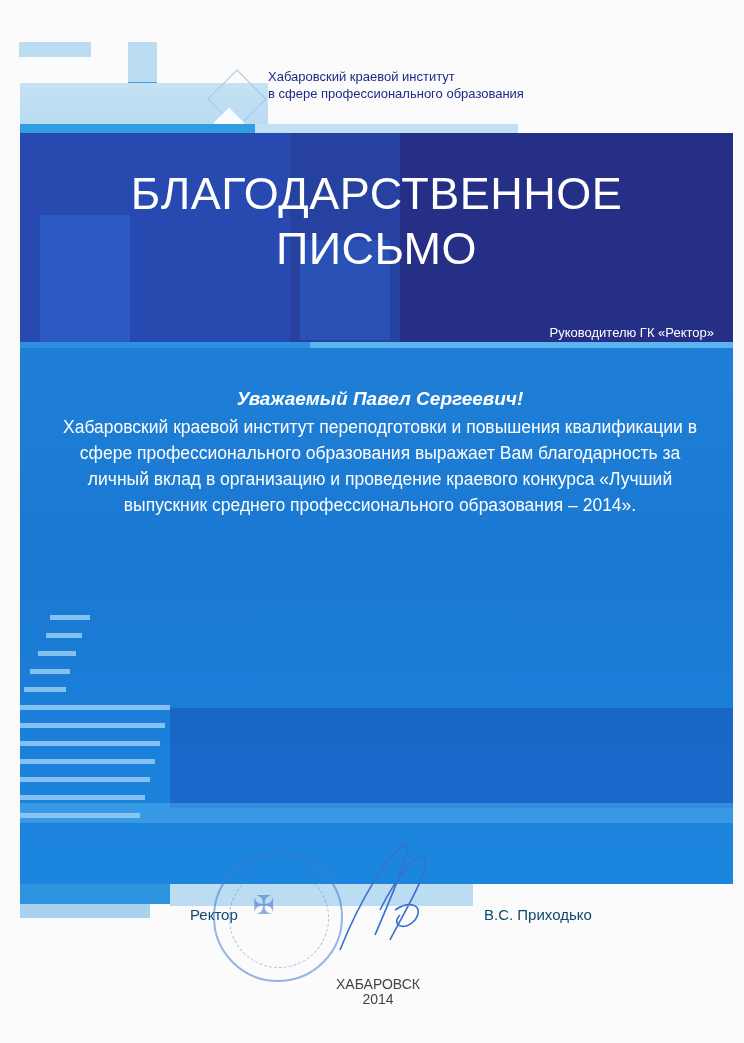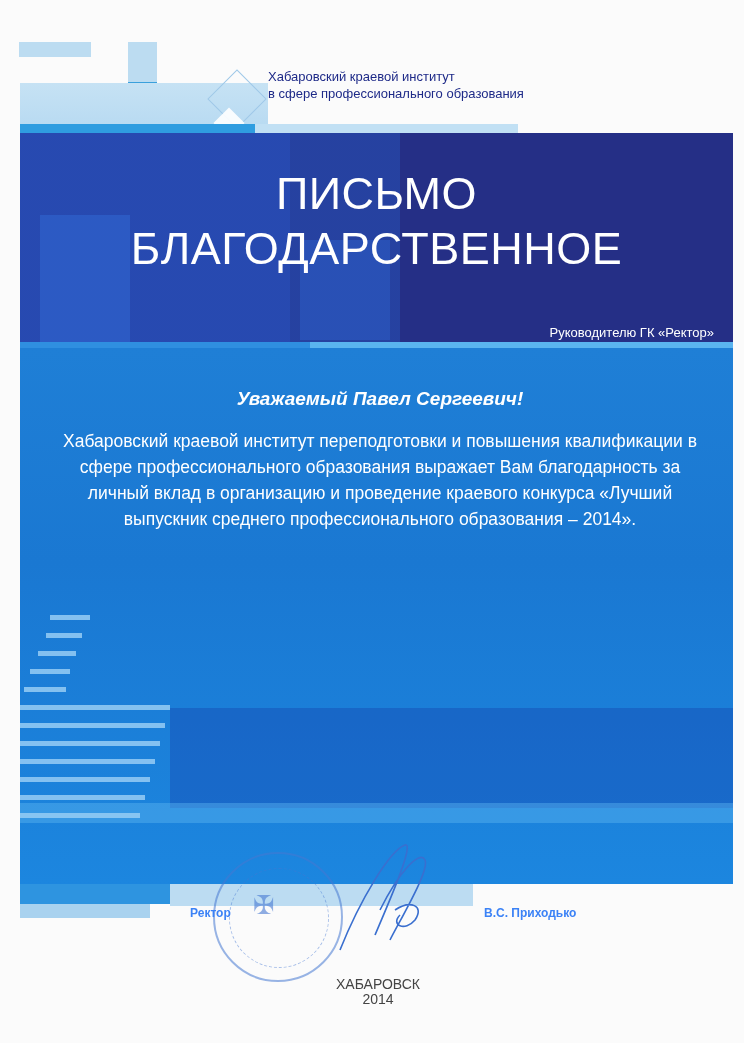--- a/index.html
+++ b/index.html
@@ -47,27 +47,27 @@
     background: linear-gradient(180deg, #1f7fd6 0%, #1a78d2 40%, #1c86df 100%);
   }
   .band-dark { left: 170px; top: 708px; width: 563px; height: 100px; background: rgba(20,60,170,.35); }
   .band-mid  { left: 20px; top: 803px; width: 713px; height: 20px; background: rgba(90,180,240,.45); }
   .stripes { left: 20px; top: 615px; width: 220px; height: 220px; }
   .stripes span { position: absolute; height: 5px; background: rgba(150,205,245,.85); }
   .body-text {
     left: 60px; top: 386px; width: 640px; text-align: center; color: #ffffff;
     font-size: 17.5px; line-height: 26px;
   }
-  .greeting { font-weight: bold; font-style: italic; font-size: 19px; margin-bottom: 16px; }
+  .greeting { font-weight: bold; font-style: italic; font-size: 19px; margin-bottom: 2px; }
   .para { margin: 0 0 5px 0; }
   
   .bot1 { left: 20px; top: 884px; width: 150px; height: 20px; background: #2e94e0; }
   .bot2 { left: 170px; top: 884px; width: 303px; height: 22px; background: #bcdcf2; }
   .bot3 { left: 20px; top: 904px; width: 130px; height: 14px; background: #a9d2ef; }
-  .signature-row { top: 906px; font-size: 12px; color: #3b82f6; font-weight: bold; }
+  .signature-row { top: 906px; font-size: 15px; color: #0c4a6e; }
   .rector { left: 190px; }
   .name { left: 484px; }
   .seal {
     left: 213px; top: 852px; width: 130px; height: 130px; border-radius: 50%;
     border: 2px solid rgba(70,120,210,.55); box-sizing: border-box;
   }
   .seal-inner { position: absolute; left: 14px; top: 14px; width: 98px; height: 98px; border-radius: 50%; border: 1px dashed rgba(70,120,210,.45); }
   .seal-emblem { position: absolute; left: 34px; top: 36px; width: 30px; height: 30px; color: rgba(70,120,210,.6); font-size: 26px; text-align: center; line-height: 30px; }
   .city { left: 333px; top: 977px; width: 90px; text-align: center; font-size: 14px; line-height: 15px; color: #444; }
   .sig { left: 320px; top: 840px; width: 120px; height: 130px; }
@@ -85,22 +85,22 @@
 
 <div class="abs inst">
   <div>Хабаровский краевой институт</div>
   <div>в сфере профессионального образования</div>
 </div>
 
 <div class="abs navy"></div>
 <div class="abs navy-tile1"></div>
 <div class="abs navy-tile2"></div>
 <div class="abs title">
+  <div>БЛАГОДАРСТВЕННОЕ</div>
   <div>ПИСЬМО</div>
-  <div>БЛАГОДАРСТВЕННОЕ</div>
 </div>
 <div class="abs recipient">
   <div>Руководителю ГК «Ректор»</div>
   <div>П.С. Бондаренко</div>
 </div>
 <div class="abs navy-strip"></div>
 <div class="abs navy-strip2"></div>
 
 <div class="abs bodypanel"></div>
 <div class="abs band-dark"></div>

